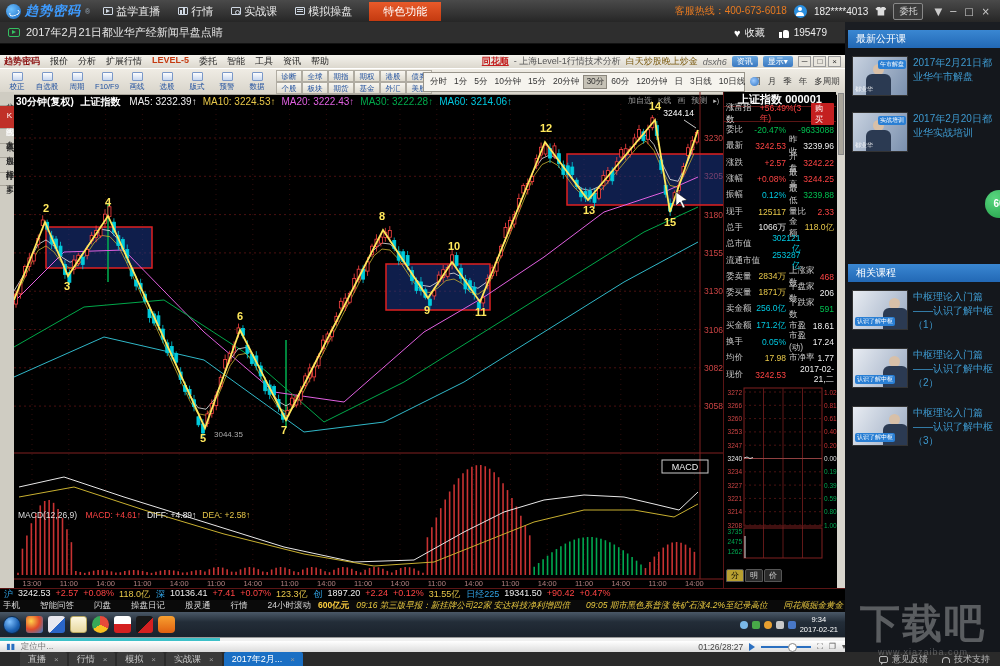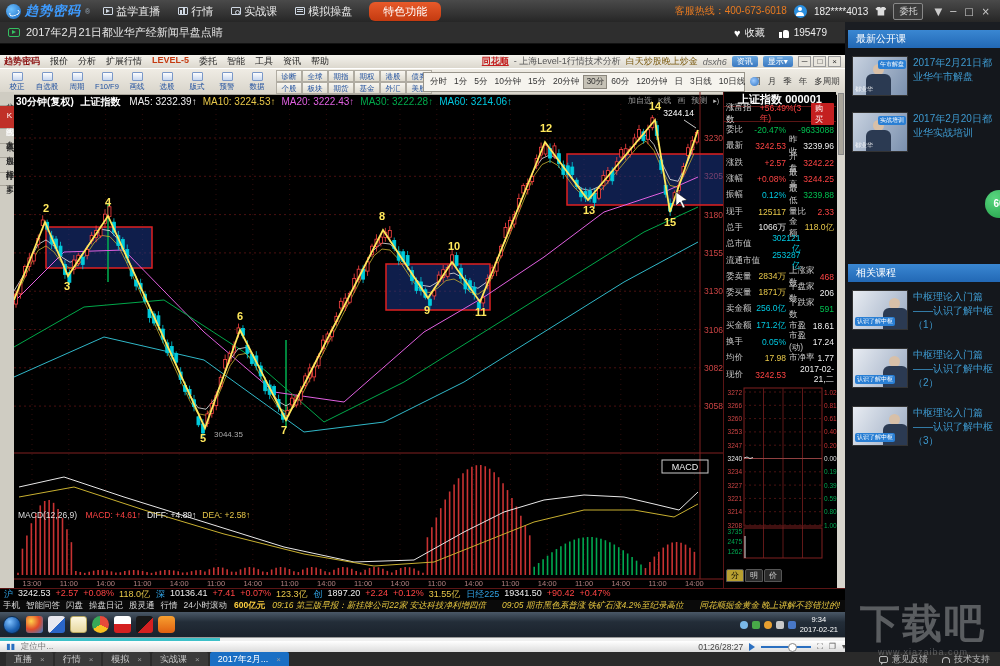--- a/index.html
+++ b/index.html
@@ -13,21 +13,21 @@
   .logo-swoosh{width:15px;height:15px;border-radius:50%;background:radial-gradient(circle at 35% 35%,#6ec1ff,#1565c0);position:relative;flex:0 0 auto;}
   .logo-swoosh::after{content:"";position:absolute;left:3px;top:6px;width:9px;height:4px;border-radius:50%;border:1.5px solid #fff;border-top-color:transparent;transform:rotate(-20deg);}
   .logo-text{color:#3d9bff;font-weight:bold;font-style:italic;font-size:13px;letter-spacing:1px;}
   .logo-reg{color:#9ab;font-size:7px;vertical-align:super;}
   .nav-item{display:flex;align-items:center;gap:3px;color:#e8e8e8;font-size:11px;padding:0 9px;height:22px;cursor:pointer;}
   .nav-ico{width:10px;height:8px;border:1px solid #cfd8e3;border-radius:1px;position:relative;}
   .nav-ico.play::after{content:"";position:absolute;left:2px;top:1px;border-left:4px solid #cfd8e3;border-top:2px solid transparent;border-bottom:2px solid transparent;}
   .nav-ico.chart::after{content:"";position:absolute;left:1px;bottom:0;width:2px;height:4px;background:#cfd8e3;box-shadow:3px 0 0 #cfd8e3,3px -2px 0 #cfd8e3;}
   .nav-ico.gear::after{content:"";position:absolute;left:2.5px;top:1.5px;width:3px;height:3px;border:1px solid #cfd8e3;border-radius:50%;}
   .nav-ico.grid::after{content:"";position:absolute;left:1px;top:1px;width:6px;height:4px;background:linear-gradient(#cfd8e3 1px,transparent 1px) 0 0/3px 2px;}
-  #feature-btn{background:linear-gradient(#e85a2a,#c43a10);color:#fff;font-size:11px;padding:2px 14px;border-radius:6px;margin-left:4px;cursor:pointer;}
+  #feature-btn{background:linear-gradient(#e85a2a,#c43a10);color:#fff;font-size:11px;padding:2px 14px;border-radius:0;margin-left:4px;cursor:pointer;}
   #topbar .right{margin-left:auto;display:flex;align-items:center;gap:7px;}
   #hotline{color:#e87a20;font-size:10px;}
   .user-ico{width:13px;height:13px;border-radius:50%;background:#2a8fe0;position:relative;}
   .user-ico::before{content:"";position:absolute;left:4.5px;top:2px;width:4px;height:4px;border-radius:50%;background:#fff;}
   .user-ico::after{content:"";position:absolute;left:2.5px;top:7px;width:8px;height:4px;border-radius:4px 4px 0 0;background:#fff;}
   #username{color:#eee;font-size:10px;}
   .shirt-ico{width:11px;height:9px;background:#ddd;clip-path:polygon(0 25%,25% 0,40% 0,50% 20%,60% 0,75% 0,100% 25%,85% 45%,80% 35%,80% 100%,20% 100%,20% 35%,15% 45%);}
   #entrust-btn{border:1px solid #888;color:#ddd;font-size:9px;padding:1px 5px;border-radius:2px;background:#3a3a3a;cursor:pointer;}
   .winctl{color:#ccc;font-size:10px;padding:0 4px;cursor:pointer;font-family:"DejaVu Sans",sans-serif;}
 
@@ -123,21 +123,21 @@
   #seek-fill{height:100%;background:#3ec0c8;}
   #controlbar{left:0;top:641px;width:852px;height:11px;background:linear-gradient(#fff,#dcdcdc);display:flex;align-items:center;font-size:8.5px;color:#444;padding:0 6px;gap:6px;}
   #pause-ico{color:#2a6fc0;font-weight:bold;font-size:8px;}
   #player-right{margin-left:auto;display:flex;align-items:center;gap:6px;}
   .vol-tri{width:0;height:0;border-left:6px solid #2a6fc0;border-top:4px solid transparent;border-bottom:4px solid transparent;}
   .vol-slider{width:50px;height:2px;background:#2a6fc0;position:relative;}
   .vol-slider::after{content:"";position:absolute;right:14px;top:-2.5px;width:7px;height:7px;border-radius:50%;background:#fff;border:1px solid #888;}
   .pc-ico{color:#555;font-size:8px;font-family:"DejaVu Sans",sans-serif;}
 
   
-  #bottombar{left:0;top:652px;width:1000px;height:14px;background:#2a2a2a;display:flex;align-items:center;padding-left:6px;gap:4px;}
+  #bottombar{left:0;top:652px;width:1000px;height:14px;background:#2a2a2a;display:flex;align-items:center;padding-left:20px;gap:4px;}
   .btab{display:flex;align-items:center;gap:8px;background:#3a3a3a;color:#ccc;font-size:9px;padding:1px 8px;border-radius:2px 2px 0 0;cursor:pointer;}
   .btab .x{color:#999;font-size:8px;}
   .btab.active{background:#1a6fc4;color:#fff;}
   #footer-right{margin-left:auto;display:flex;gap:14px;padding-right:10px;align-items:center;}
   .foot-itm{color:#bbb;font-size:9px;display:flex;align-items:center;gap:4px;cursor:pointer;}
   .bubble-ico{width:9px;height:7px;border:1px solid #bbb;border-radius:2px;position:relative;}
   .bubble-ico::after{content:"";position:absolute;left:1px;bottom:-3px;border-top:3px solid #bbb;border-right:3px solid transparent;}
   .headset-ico{width:8px;height:6px;border:1.5px solid #bbb;border-bottom:none;border-radius:5px 5px 0 0;position:relative;top:1px;}
 
   
@@ -1127,21 +1127,21 @@
         <span style="display:flex;gap:5px;">
           <span class="idx-tag">日经225</span>
           <span class="c-white">19341.50</span>
           <span class="c-red">+90.42</span>
           <span class="c-red">+0.47%</span>
           <span class="c-yellow"></span>
         </span>
       </div>
 
     <div id="ticker" class="abs">
-      <span style="display:flex;gap:6px;">
+      <span style="display:flex;gap:20px;">
 
       <span class="menu-itm">手机</span>
           <span class="menu-itm">智能问答</span>
           <span class="menu-itm">闪盘</span>
           <span class="menu-itm">操盘日记</span>
           <span class="menu-itm">股灵通</span>
           <span class="menu-itm">行情</span>
           <span class="menu-itm">24小时滚动</span>
         </span>
       <span class="amt">600亿元</span>

